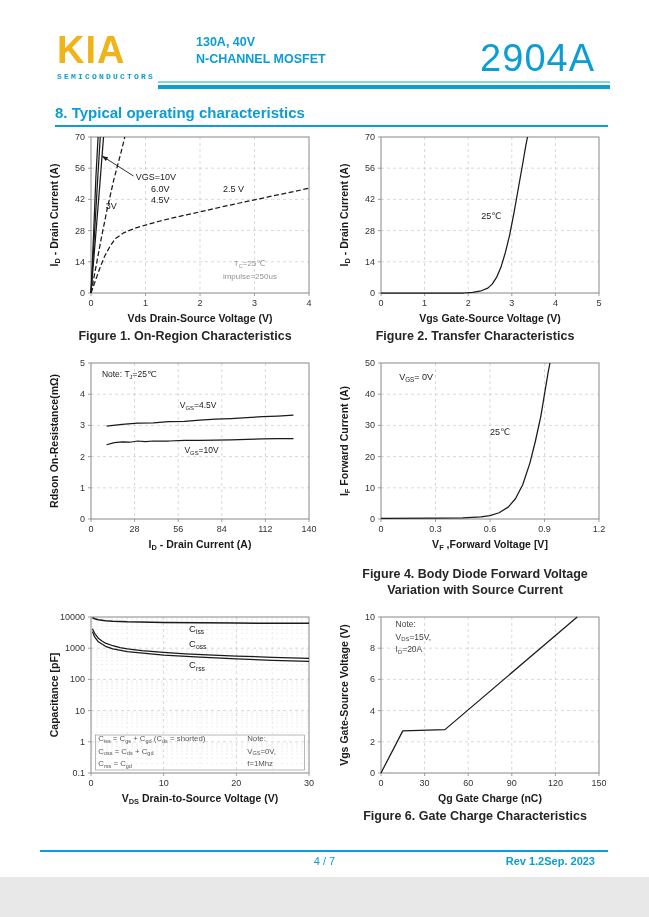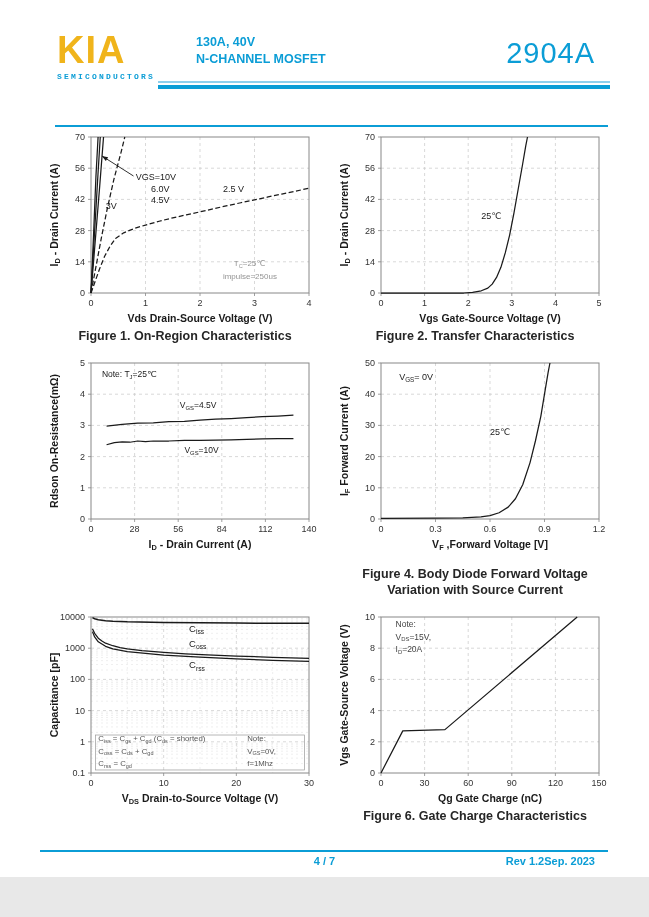--- a/index.html
+++ b/index.html
@@ -4,57 +4,58 @@
 <style>
   * { margin:0; padding:0; box-sizing:border-box; }
   body { background:#e8e8e8; font-family:"Liberation Sans","DejaVu Sans",sans-serif; }
   .page { position:relative; width:649px; height:877px; background:#ffffff; margin:0 auto; overflow:hidden; }
 
   
   .logo { position:absolute; left:57px; top:30px; width:110px; }
   .logo-word { font-size:38px; font-weight:bold; color:#f0b41b; letter-spacing:1px; line-height:40px; }
   .logo-sub { font-size:8px; font-weight:bold; color:#0b9dd6; letter-spacing:2.2px; margin-top:2px;font-family:Liberation Mono, monospace; }
   .spec { position:absolute; left:160px; top:34px; color:#0b9dd6; font-weight:bold; font-size:12.5px; line-height:17px;margin-left:36px; }
-  .part { position:absolute; right:54px; top:37px; color:#0b9dd6; font-size:29px; letter-spacing:1px; }
+  .part { position:absolute; right:54px; top:37px; color:#0b9dd6; font-size:38px; letter-spacing:1px; }
   .rule-thin { position:absolute; left:158px; right:39px; top:81px; height:1.5px; background:#8ecfec; }
   .rule-thick { position:absolute; left:158px; right:39px; top:85px; height:4px; background:#0b9dd6; }
   .section-title { position:absolute; left:55px; top:104px; font-size:15px; font-weight:bold; color:#0b9dd6; }
   .section-rule { position:absolute; left:55px; right:41px; top:125px; height:2px; background:#0b9dd6; }
 
   
   .figures { position:absolute; top:132px; left:40px; width:580px;
              display:grid; grid-template-columns:290px 290px; row-gap:14px; }
   .fig { display:flex; flex-direction:column; align-items:center; }
   .cap { font-size:12.5px; font-weight:bold; color:#262626; text-align:center; line-height:16px; }
   .fig.capgap .cap { margin-top:12px; }
 
   
   .footer-rule { position:absolute; left:40px; right:41px; top:850px; height:1.5px; background:#0b9dd6; }
   .footer-page { position:absolute; left:0; right:0; top:855px; text-align:center;
-                 color:#0b9dd6; font-weight:bold; font-size:11px; }
+                 color:#0b9dd6; font-weight:normal; font-size:11px; }
   .footer-rev { position:absolute; right:54px; top:855px; display:flex; 
                 color:#0b9dd6; font-weight:bold; font-size:11px; }
 </style>
 </head>
 <body>
 
 <div class="page">
 
   <div class="logo">
     <div class="logo-word">KIA</div>
     <div class="logo-sub">SEMICONDUCTORS</div>
   </div>
   <div class="spec">
     <div>130A, 40V</div>
     <div>N-CHANNEL MOSFET</div>
   </div>
   <div class="part">2904A</div>
   <div class="rule-thin"></div>
   <div class="rule-thick"></div>
 
+  <div class="section-title">8. Typical operating characteristics</div>
   <div class="section-rule"></div>
 
   <div class="figures">
     <div class="fig">
       <svg width="280" height="196" viewBox="0 0 280 196">
           <line x1="100.5" x2="100.5" y1="5" y2="161" stroke="#c9c9c9" stroke-width="0.7" stroke-dasharray="3,3"></line>
           <line x1="155" x2="155" y1="5" y2="161" stroke="#c9c9c9" stroke-width="0.7" stroke-dasharray="3,3"></line>
           <line x1="209.5" x2="209.5" y1="5" y2="161" stroke="#c9c9c9" stroke-width="0.7" stroke-dasharray="3,3"></line>
           <line x1="46" x2="264" y1="129.8" y2="129.8" stroke="#c9c9c9" stroke-width="0.7" stroke-dasharray="3,3"></line>
           <line x1="46" x2="264" y1="98.6" y2="98.6" stroke="#c9c9c9" stroke-width="0.7" stroke-dasharray="3,3"></line>

